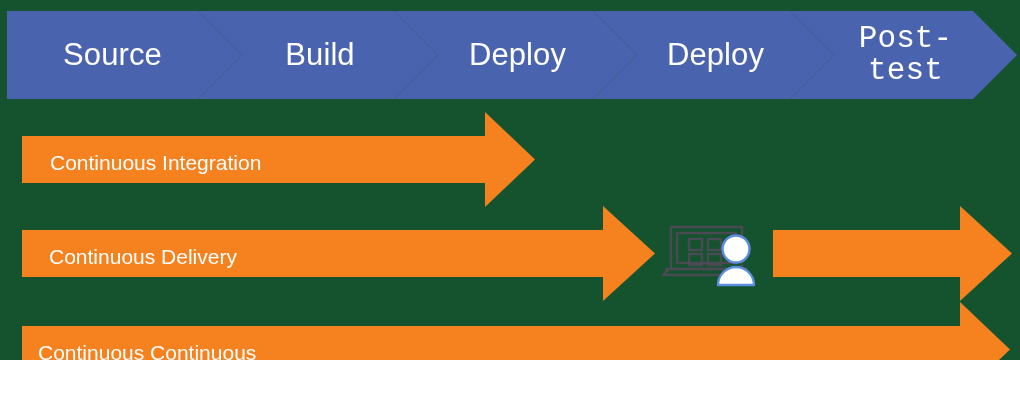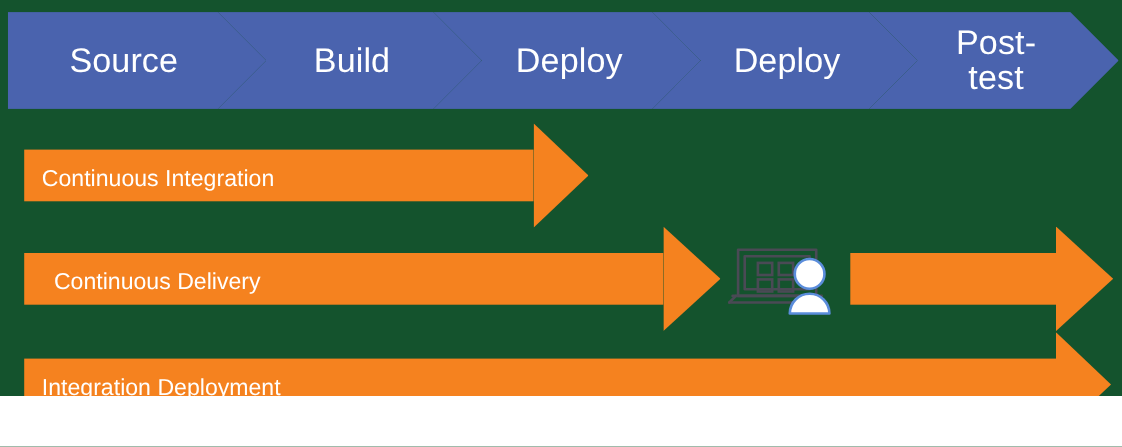--- a/index.html
+++ b/index.html
@@ -97,30 +97,30 @@
 
     <div class="stage mid" id="stage-2" style="left: 394px; width: 243px; background: rgb(74, 99, 174);">
       <span class="stage-label" style="color: rgb(255, 255, 255);">Deploy</span>
     </div>
 
     <div class="stage mid" id="stage-3" style="left: 593px; width: 241px; background: rgb(74, 99, 174);">
       <span class="stage-label" style="color: rgb(255, 255, 255);">Deploy</span>
     </div>
 
     <div class="stage last" id="stage-4" style="left: 790px; width: 227px; background: rgb(74, 99, 174);">
-      <span class="stage-label" style="color: rgb(255, 255, 255);">Post-
+      <span class="stage-label" style="color: rgb(255, 255, 255); font-family: Liberation Mono, monospace;">Post-
 test</span>
     </div>
 
   </div>
 
   <div class="flow-row">
     <div class="flow-arrow" id="ci-shaft-0" style="left: 22px; top: 136px; width: 463px; height: 47px; background: rgb(245, 130, 31);"></div>
     <div class="flow-arrow" id="ci-head-0" style="left: 485px; top: 112px; width: 50px; height: 95px; background: rgb(245, 130, 31); clip-path: polygon(0px 0px, 100% 50%, 0px 100%);"></div>
-    <span class="flow-label" id="ci-label" style="left: 38px; top: 152px; color: rgb(255, 255, 255);">Continuous Integration</span>
+    <span class="flow-label" id="ci-label" style="left: 50px; top: 152px; color: rgb(255, 255, 255);">Continuous Integration</span>
   </div>
 
   <div class="flow-row">
     <div class="flow-arrow" id="cd-shaft-0" style="left: 22px; top: 230px; width: 581px; height: 47px; background: rgb(245, 130, 31);"></div>
     <div class="flow-arrow" id="cd-head-0" style="left: 603px; top: 206px; width: 52px; height: 95px; background: rgb(245, 130, 31); clip-path: polygon(0px 0px, 100% 50%, 0px 100%);"></div>
     <div class="flow-arrow" id="cd-shaft-1" style="left: 773px; top: 230px; width: 187px; height: 47px; background: rgb(245, 130, 31);"></div>
     <div class="flow-arrow" id="cd-head-1" style="left: 960px; top: 206px; width: 52px; height: 95px; background: rgb(245, 130, 31); clip-path: polygon(0px 0px, 100% 50%, 0px 100%);"></div>
     <span class="flow-label" id="cd-label" style="left: 49px; top: 246px; color: rgb(255, 255, 255);">Continuous Delivery</span>
 
     <div class="icon-laptop-person" id="cd-icon" style="left: 658px; top: 222px; width: 105px; height: 66px;">
@@ -146,16 +146,16 @@
           <circle cx="78" cy="27" r="13.5" fill="#ffffff" stroke="#5b8ddb" stroke-width="2.4"></circle>
           <path d="M60 63 a18 18 0 0 1 36 0 Z" fill="#ffffff" stroke="#5b8ddb" stroke-width="2.4" stroke-linejoin="round"></path>
         </g>
       </svg>
     </div>
   </div>
 
   <div class="flow-row">
     <div class="flow-arrow" id="cdep-shaft-0" style="left: 22px; top: 326px; width: 938px; height: 47px; background: rgb(245, 130, 31);"></div>
     <div class="flow-arrow" id="cdep-head-0" style="left: 960px; top: 302px; width: 50px; height: 95px; background: rgb(245, 130, 31); clip-path: polygon(0px 0px, 100% 50%, 0px 100%);"></div>
-    <span class="flow-label" id="cdep-label" style="left: 38px; top: 342px; color: rgb(255, 255, 255);">Integration Deployment</span>
+    <span class="flow-label" id="cdep-label" style="left: 38px; top: 342px; color: rgb(255, 255, 255);">Continuous Continuous</span>
   </div>
 
 </div>
 
 </body></html>

